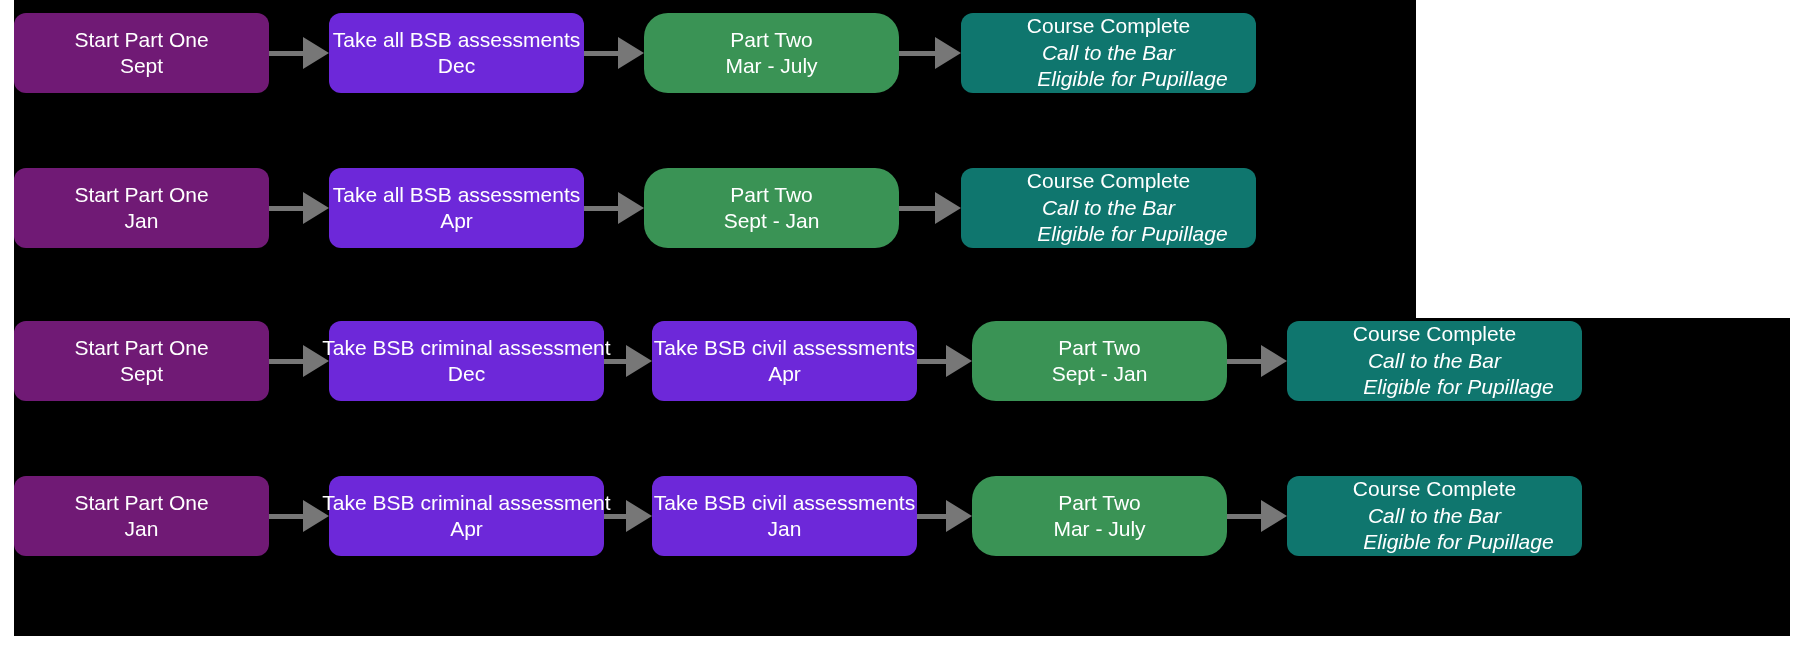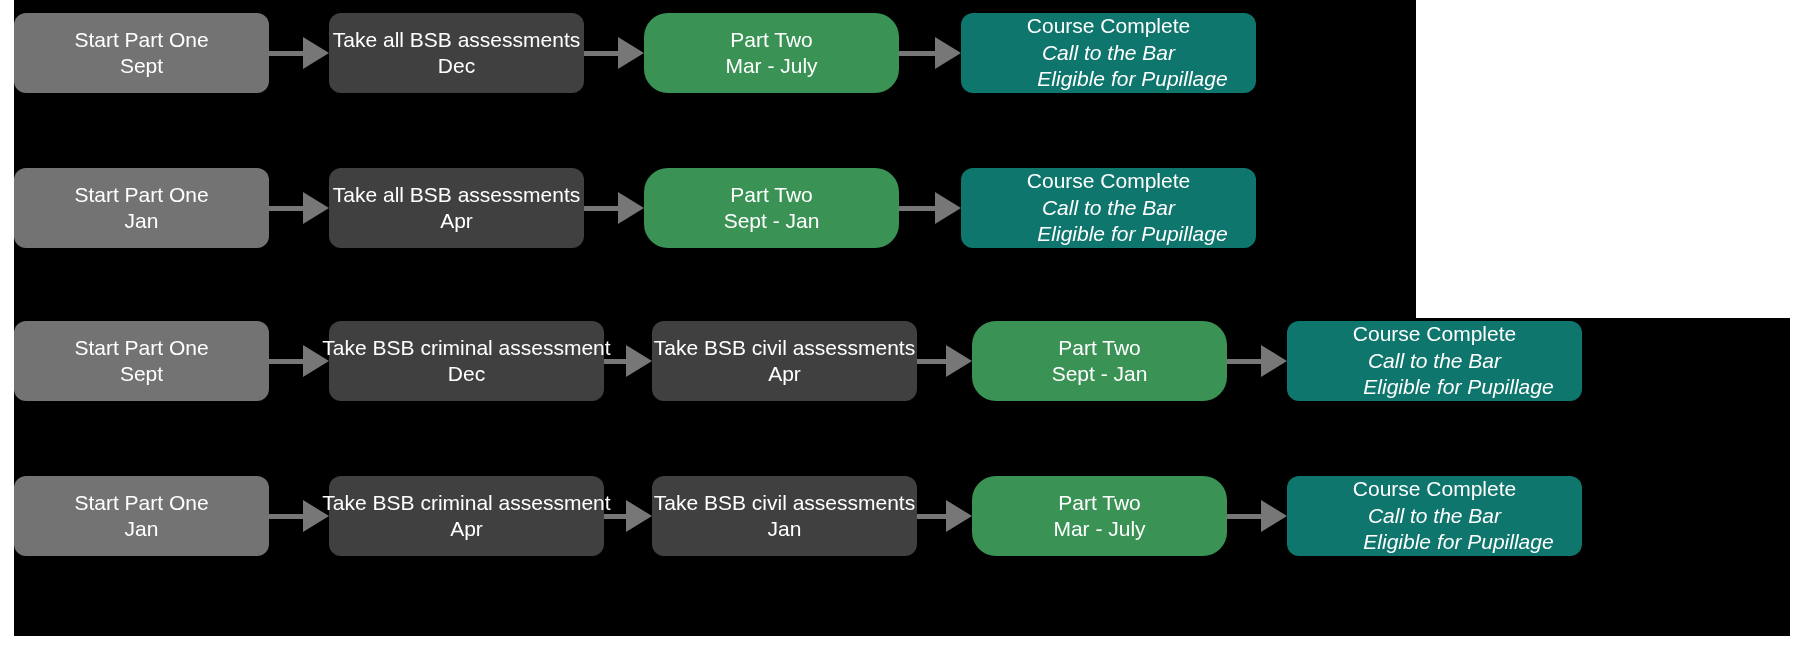--- a/index.html
+++ b/index.html
@@ -42,22 +42,22 @@
     font-size: 21px;
     padding: 4px 8px;
     flex: 0 0 auto;
   }
   .node .l1 { display: block; white-space: nowrap; }
   .node .l2 { display: block; white-space: nowrap; }
   .node .l3 { display: block; white-space: nowrap; margin-left: 48px; }
   .node.italic2 .l2,
   .node.italic2 .l3 { font-style: italic; }
 
-  .c-start    { background: #737373; }
-  .c-assess   { background: #404040; }
+  .c-start    { background: #701a75; }
+  .c-assess   { background: #6d28d9; }
   .c-part2    { background: #3a9355; border-radius: 24px; }
   .c-complete { background: #0f766e; }
 
   .arrow {
     position: relative;
     flex: 0 0 auto;
     height: 26px;
     display: flex;
     align-items: center;
   }

